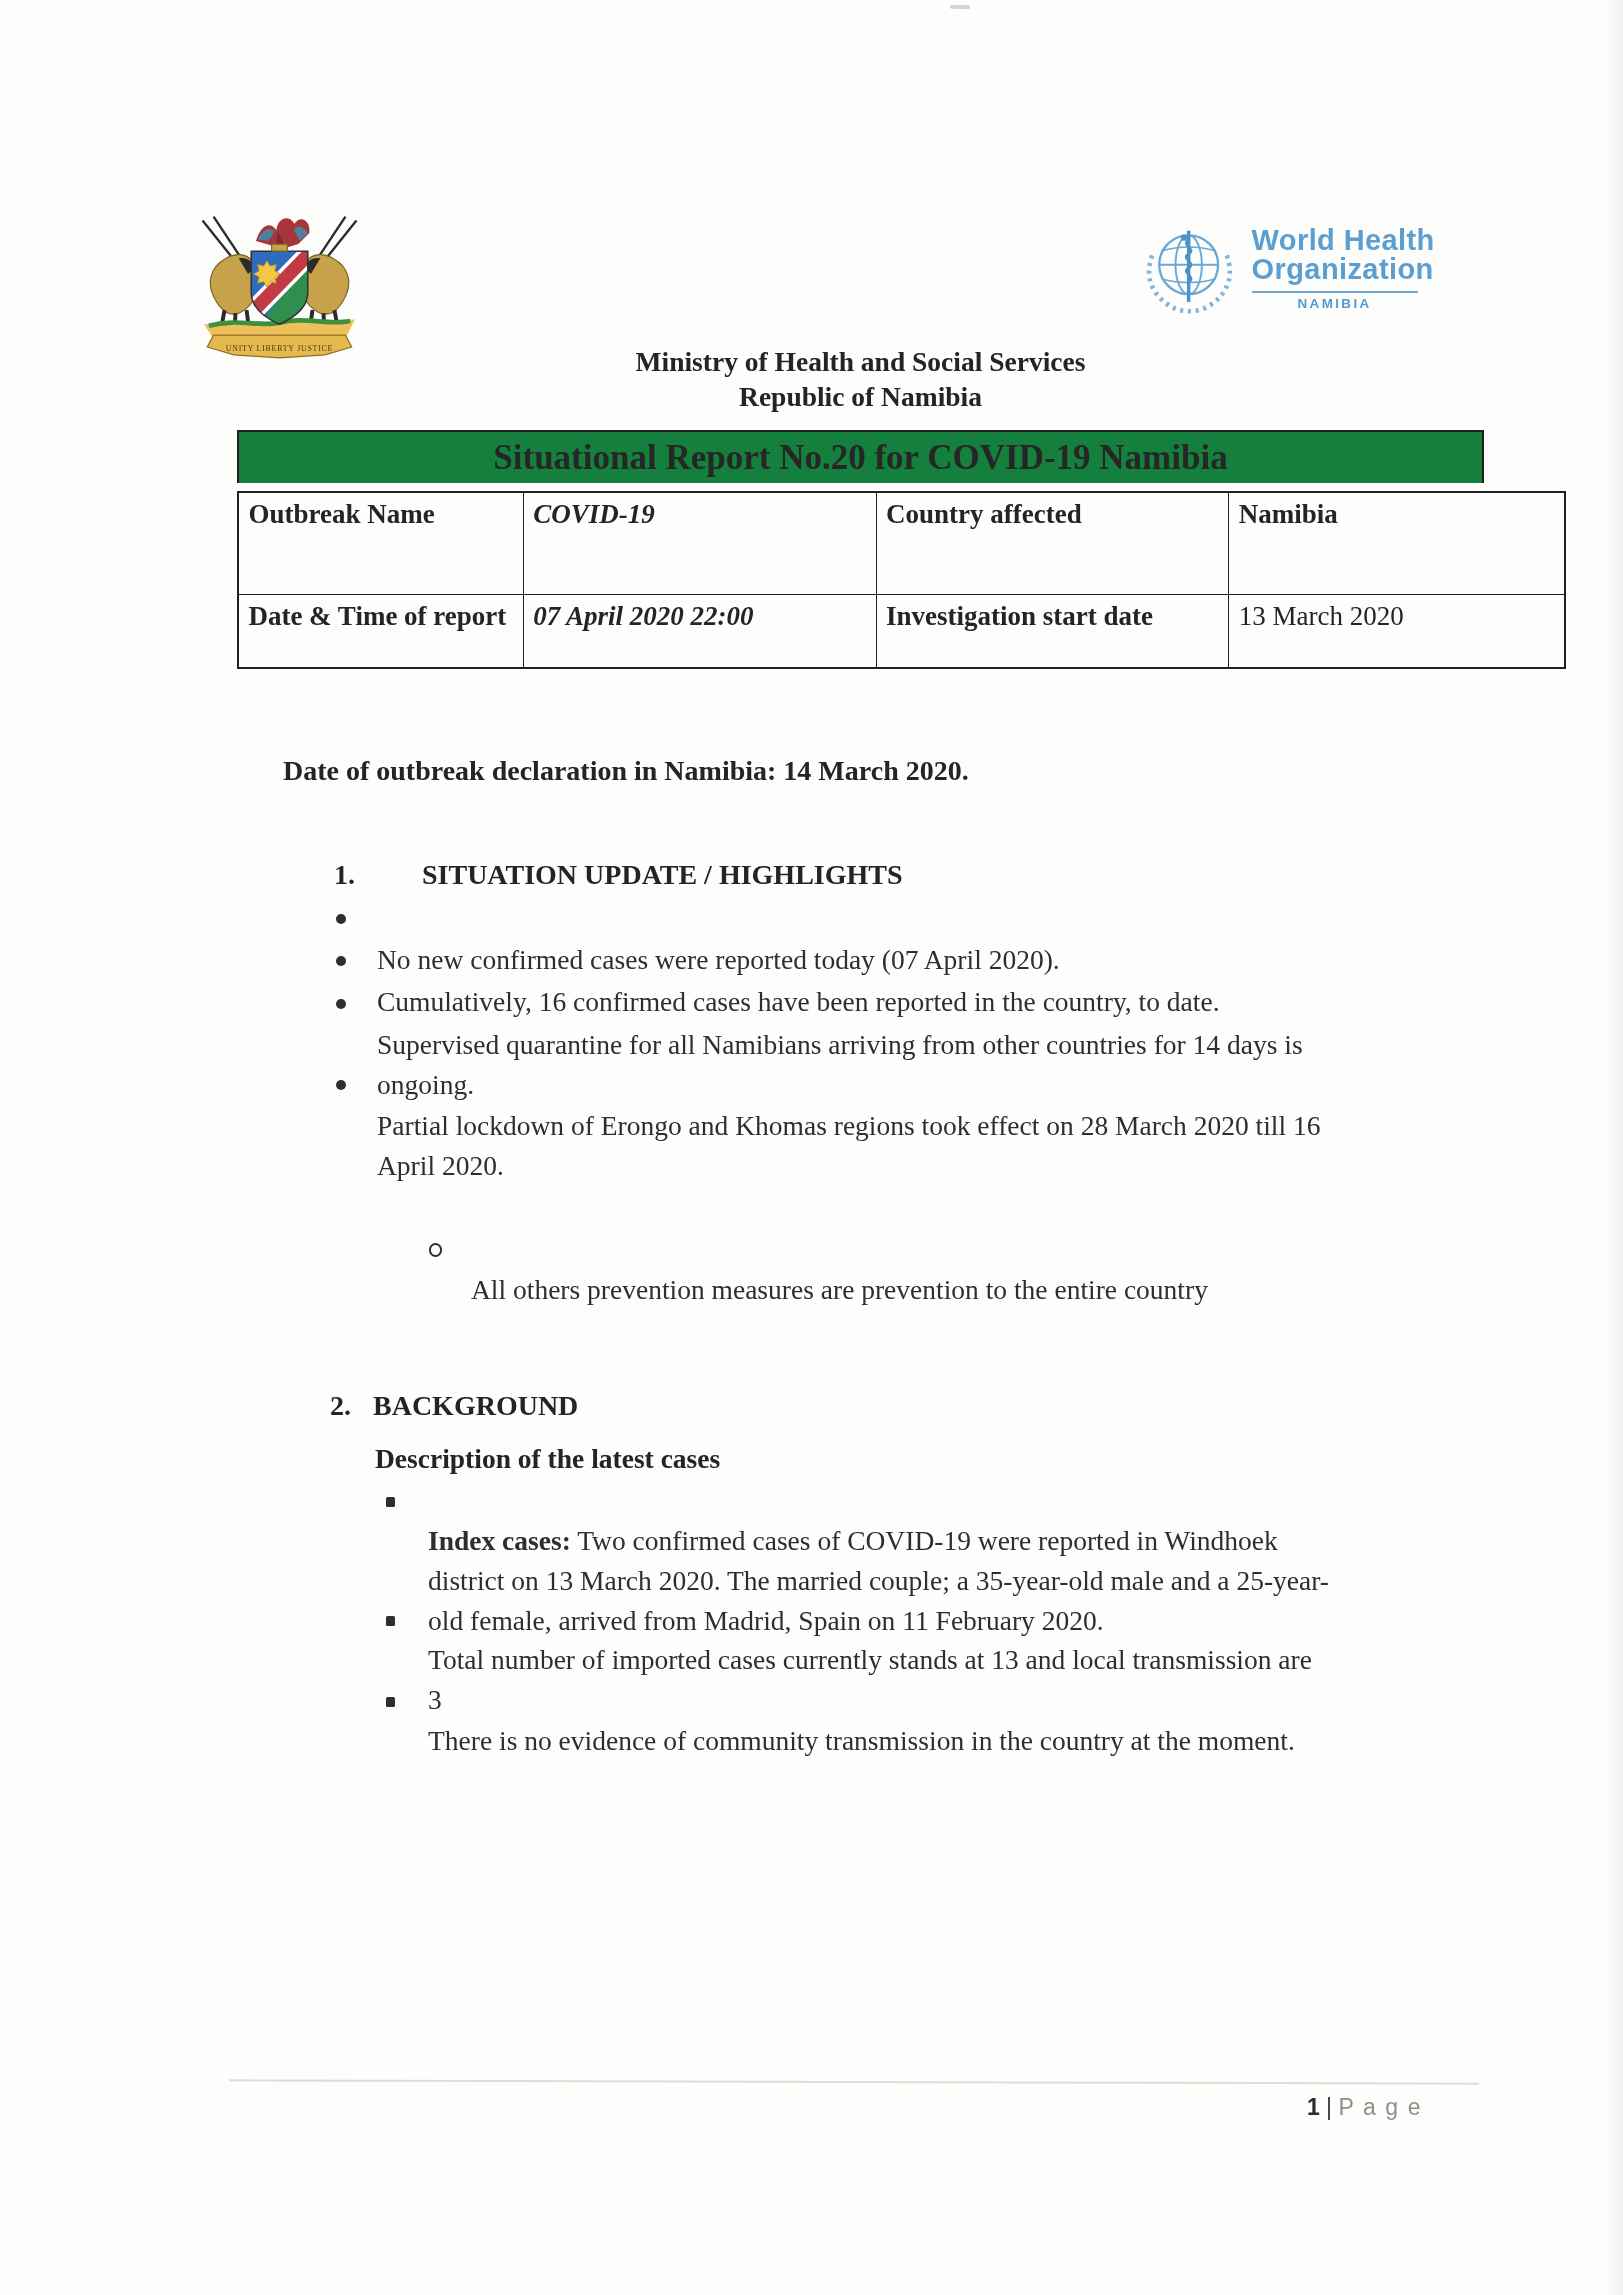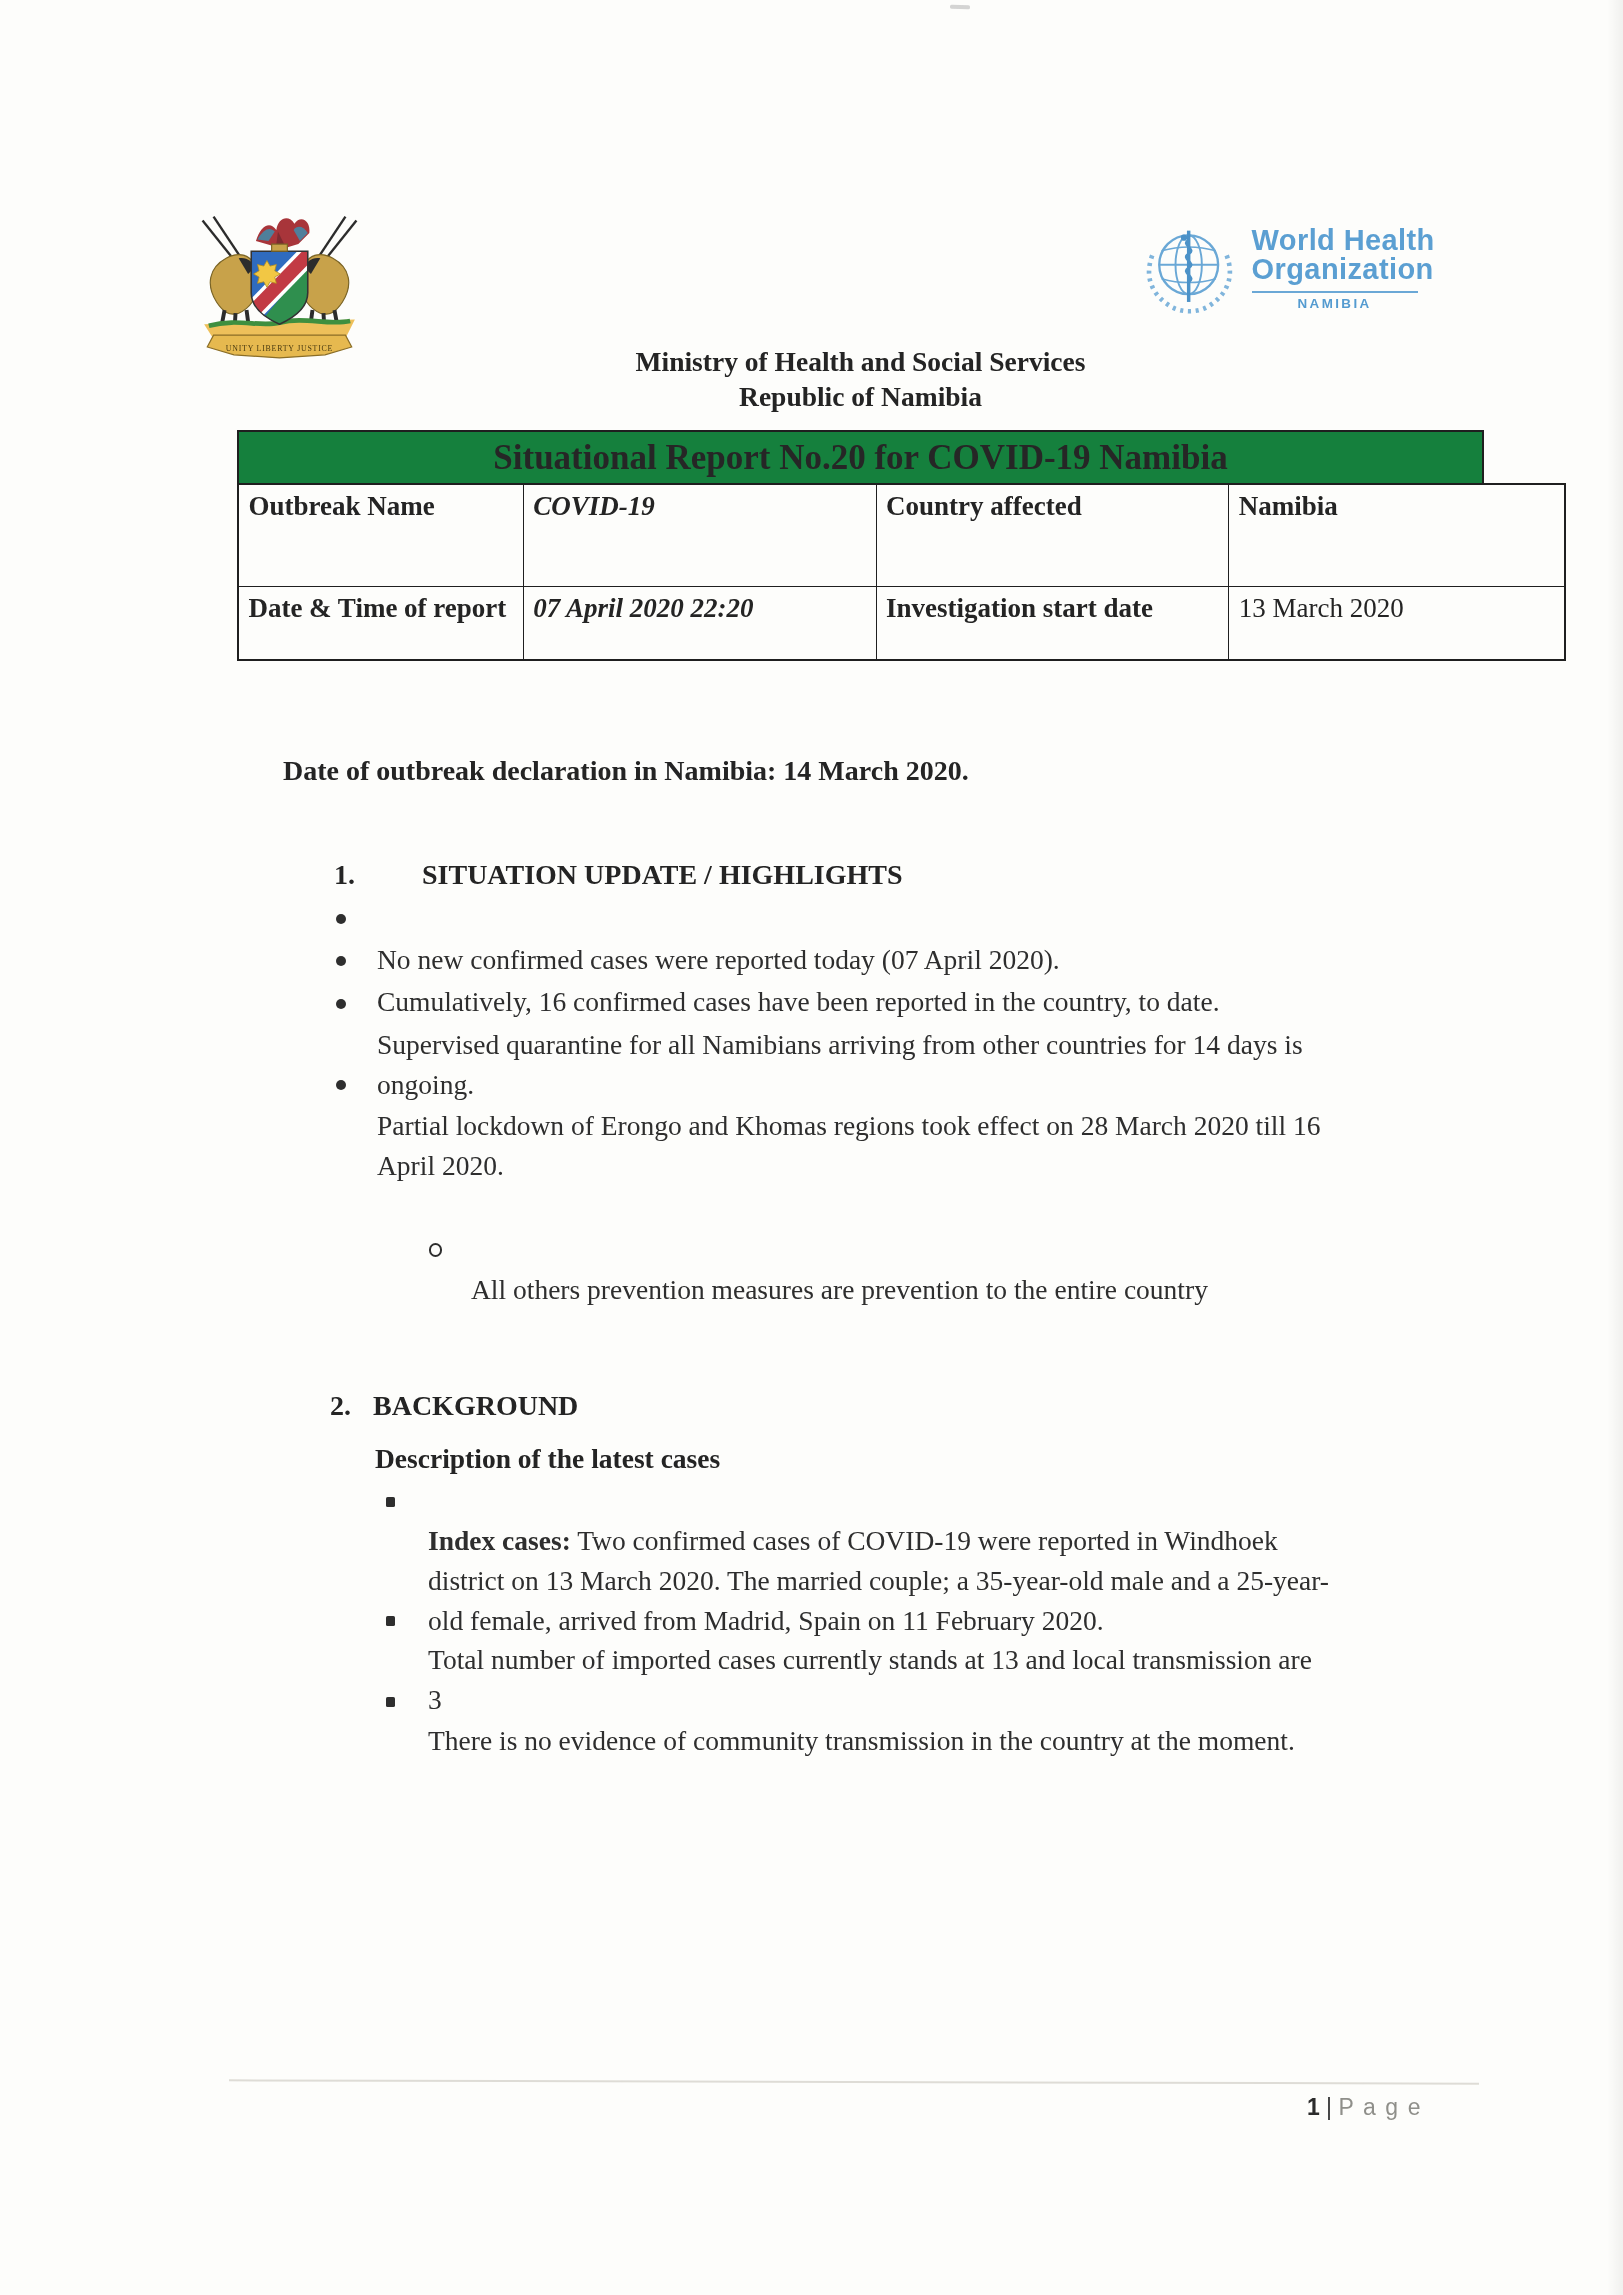--- a/index.html
+++ b/index.html
@@ -31,21 +31,21 @@
     font-weight:bold;font-size:27.5px;line-height:35px;color:#242424;}
 
   
   .report-block{position:absolute;left:237px;top:430px;width:1247px;}
   .banner{height:51px;line-height:51px;background:#15803d;
     border:2.4px solid #1f1f1f;border-bottom:none;
     text-align:center;font-weight:bold;font-size:35px;color:#262626;}
   table.info{border-collapse:collapse;width:1247px;table-layout:fixed;
     font-size:27px;color:#242424;}
   table.info td{border:1.6px solid #1f1f1f;vertical-align:top;padding:6.3px 9.4px;line-height:31px;}
-  table.info{border:2.4px solid #1f1f1f;}
+  table.info{border:2.4px solid #1f1f1f;margin-top:8px;}
   td.c1{width:265px;} td.c2{width:333px;} td.c3{width:333px;} td.c4{width:316px;}
   .lbl{font-weight:bold;}
   .ital{font-weight:bold;font-style:italic;}
   .bold{font-weight:bold;}
   tr.r1 td{height:88px;} tr.r2 td{height:60px;} tr.r3 td{height:33px;}
 
   .declaration{position:absolute;left:283px;top:755px;font-weight:bold;font-size:28px;color:#242424;}
 
   .s-heading{position:absolute;font-weight:bold;font-size:28px;color:#242424;}
   #s1-heading{left:334px;top:859px;}
@@ -170,21 +170,21 @@
     <table class="info">
       <tbody>
           <tr class="r1">
         <td class="c1 lbl">Outbreak Name</td>
         <td class="c2 ital">COVID-19</td>
         <td class="c3 lbl">Country affected</td>
         <td class="c4 bold">Namibia</td>
       </tr>
       <tr class="r2">
         <td class="c1 lbl">Date &amp; Time of report</td>
-        <td class="c2 ital">07 April 2020 22:20</td>
+        <td class="c2 ital">07 April 2020 22:00</td>
         <td class="c3 lbl">Investigation start date</td>
         <td class="c4">13 March 2020</td>
       </tr>
     </tbody>
       </table>
   </div>
 
   <div class="declaration">Date of outbreak declaration in Namibia: 14 March 2020.</div>
 
   <div class="s-heading" id="s1-heading">

